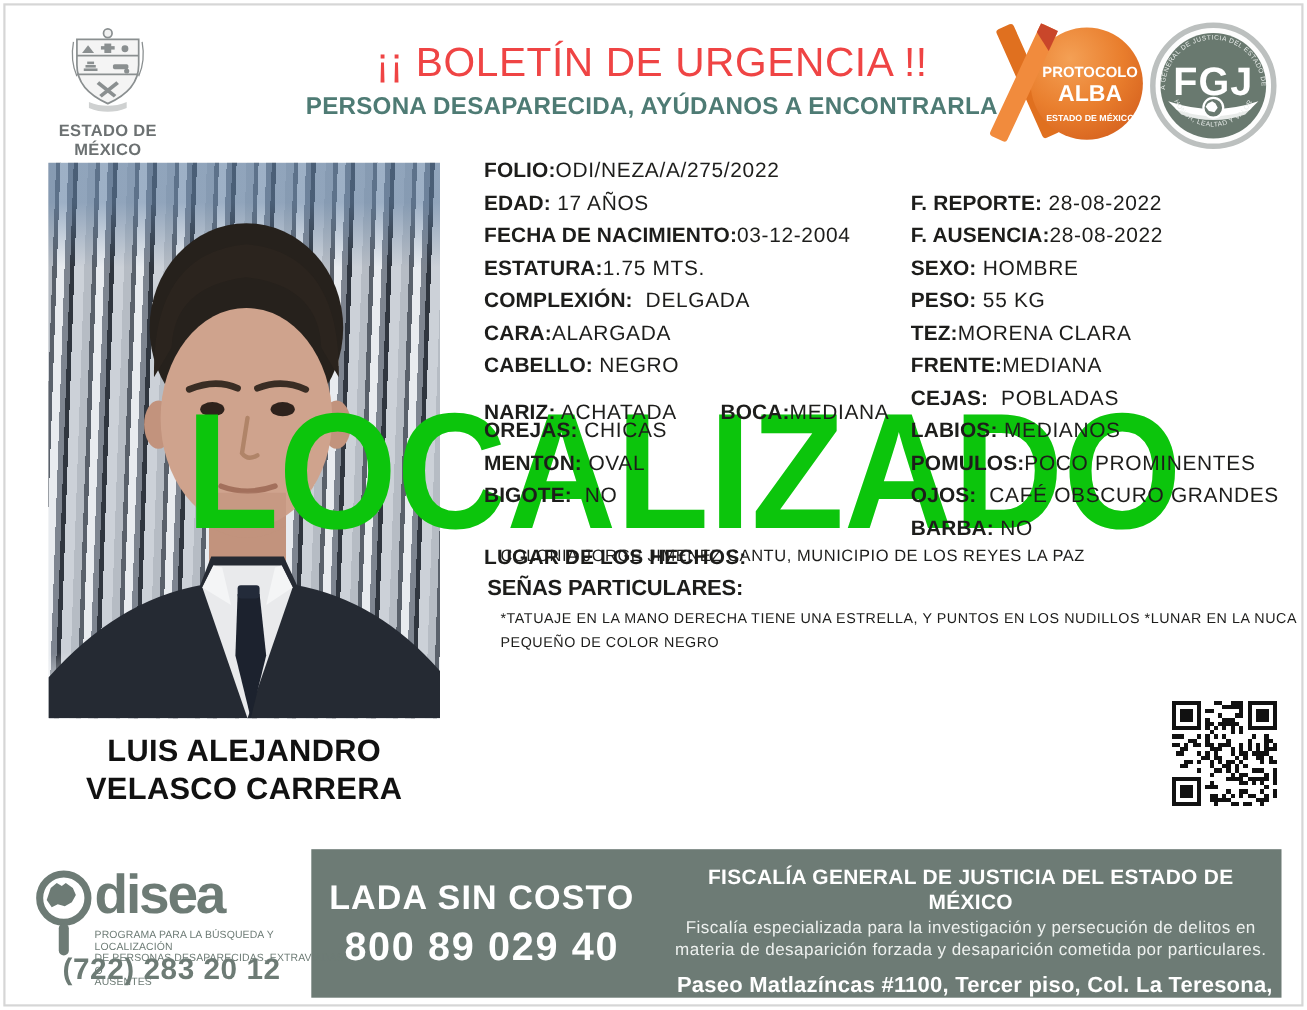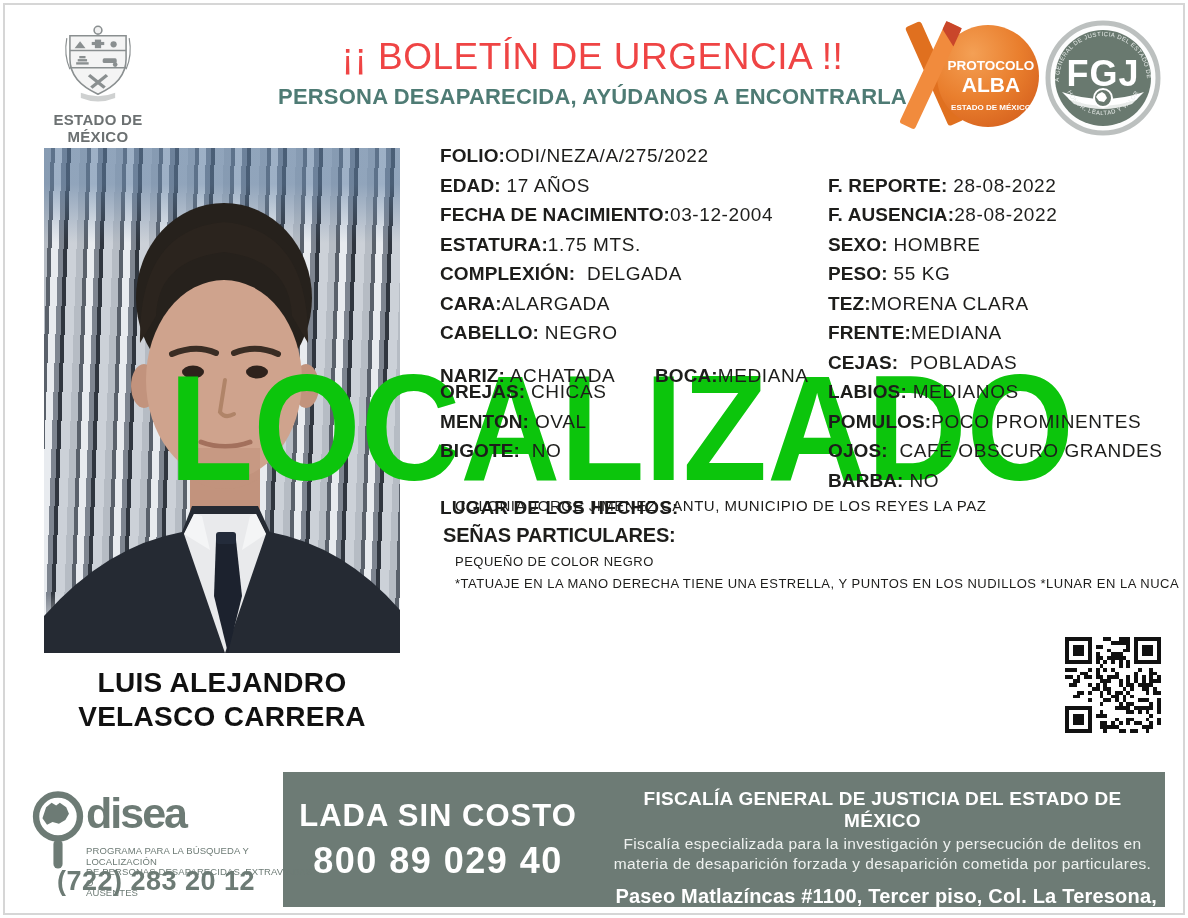--- a/index.html
+++ b/index.html
@@ -59,21 +59,21 @@
   .lada { position:absolute; left:283px; top:772px; width:310px; height:135px; z-index:4;
     display:flex; flex-direction:column; justify-content:center; align-items:center; color:#fff; }
   .lada-label { font-size:31px; font-weight:800; letter-spacing:1px; }
   .lada-number { font-size:36px; font-weight:800; letter-spacing:1.5px; margin-top:6px; }
   .fiscalia { position:absolute; left:600px; top:772px; width:565px; height:135px; z-index:4; color:#fff; padding:0 8px; }
   .fiscalia-title { margin-top:16px; text-align:center; font-size:19px; font-weight:800; letter-spacing:.3px; }
   .fiscalia-desc { margin-top:2px; text-align:center; font-size:15.5px; line-height:20px; letter-spacing:.4px; color:#eef1ef; }
   .fiscalia-addr { margin-top:12px; text-align:right; font-size:20px; font-weight:700; line-height:21px; letter-spacing:.2px; }
 
   .odisea-icon { position:absolute; left:26px; top:790px; width:64px; height:84px; z-index:3; }
-  .odisea-brand { position:absolute; left:86px; top:782px; font-size:43px; line-height:62px; font-weight:800;
+  .odisea-brand { position:absolute; left:86px; top:782px; font-size:50px; line-height:62px; font-weight:800;
     color:#6d7b75; letter-spacing:-2px; z-index:3; }
   .odisea-tagline { position:absolute; left:86px; top:846px; width:235px; font-size:9.5px; line-height:10.5px;
     color:#6d7b75; font-weight:500; letter-spacing:.1px; z-index:3; }
   .odisea-phone { position:absolute; left:30px; top:866px; width:252px; text-align:center;
     font-size:27px; font-weight:800; color:#6d7b75; letter-spacing:.5px; z-index:3; }
 </style>
 </head>
 <body>
 
 <div class="page">
@@ -207,22 +207,22 @@
       <div class="detail-row" style="top: 410.5px;"><span><b>POMULOS:</b><span class="val">POCO PROMINENTES</span></span></div>
       <div class="detail-row" style="top: 440px;"><span><b>OJOS:</b><span class="val">  CAFÉ OBSCURO GRANDES</span></span></div>
       <div class="detail-row" style="top: 469.5px;"><span><b>BARBA:</b><span class="val"> NO</span></span></div>
     </div>
 
   <div class="place-detail">COLONIA JORGE JIMENEZ CANTU, MUNICIPIO DE LOS REYES LA PAZ</div>
 
   <div class="section" style="left:443px; top:524px;">
     <div class="section-heading">SEÑAS PARTICULARES:</div>
     <div class="section-body">
+      <div>*TATUAJE EN LA MANO DERECHA TIENE UNA ESTRELLA, Y PUNTOS EN LOS NUDILLOS *LUNAR EN LA NUCA</div>
       <div>PEQUEÑO DE COLOR NEGRO</div>
-      <div>*TATUAJE EN LA MANO DERECHA TIENE UNA ESTRELLA, Y PUNTOS EN LOS NUDILLOS *LUNAR EN LA NUCA</div>
     </div>
   </div>
 
 
   <div class="person-name">
     <div>LUIS ALEJANDRO</div>
     <div>VELASCO CARRERA</div>
   </div>
 
   <div class="qr" id="qr"><svg viewBox="0 0 25 25" width="96" height="96" shape-rendering="crispEdges" fill="#111">

